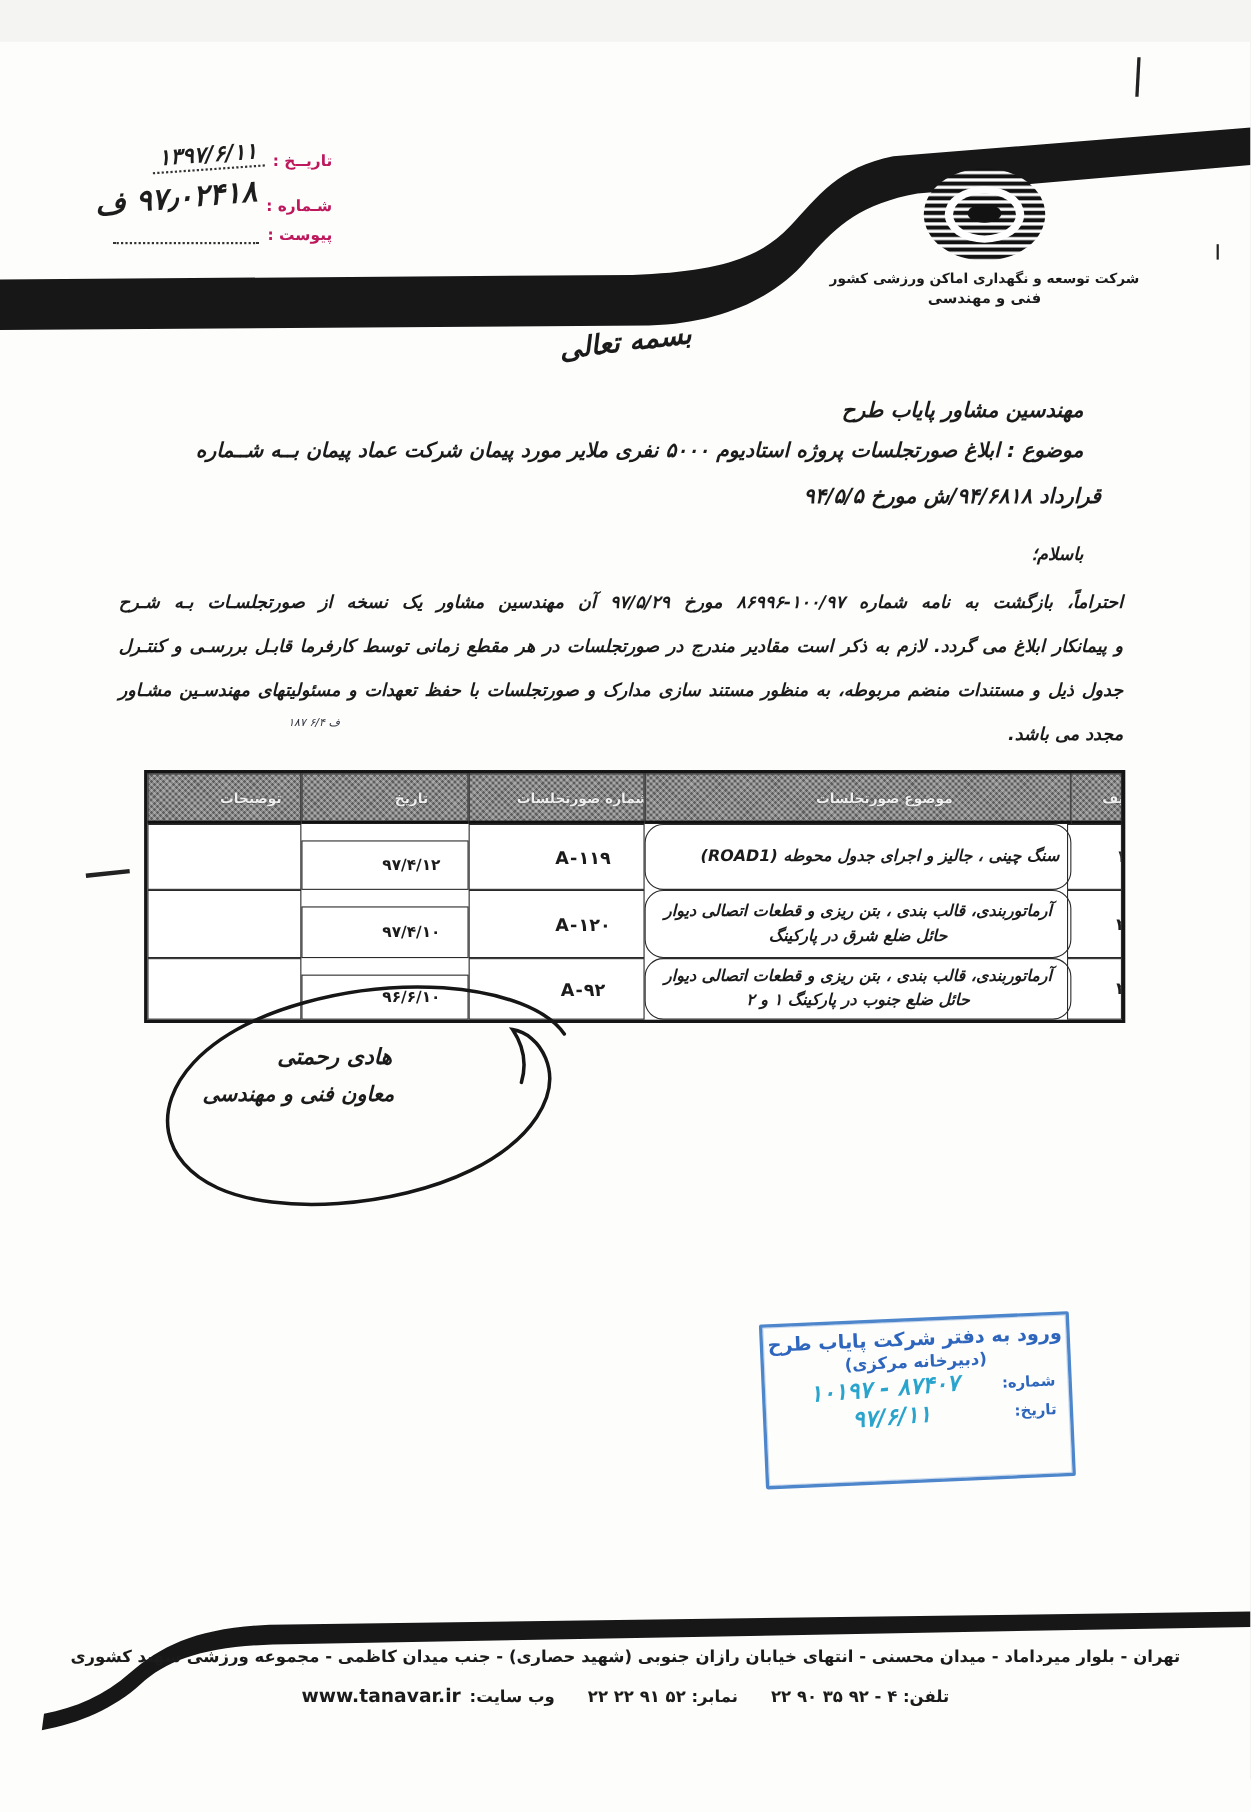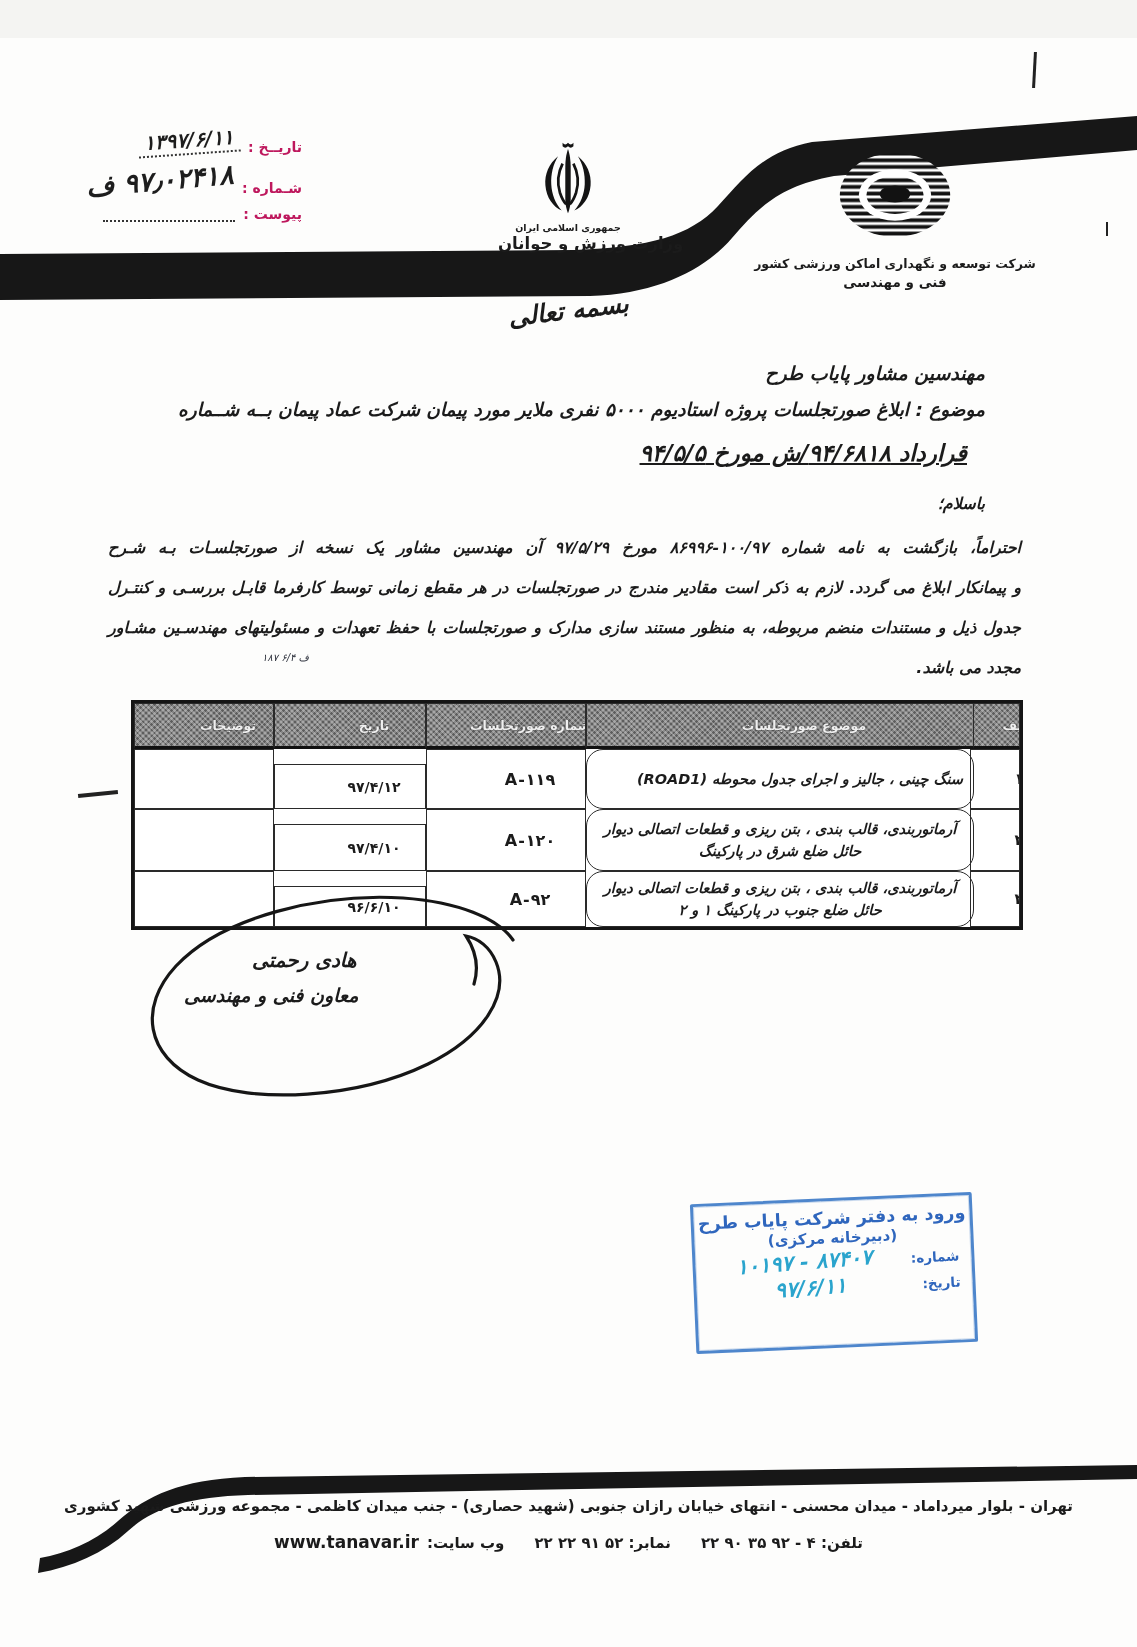--- a/index.html
+++ b/index.html
@@ -22,31 +22,31 @@
   .hand-number{font-size:27px;font-weight:700;transform:rotate(-5deg);direction:rtl;}
   .dotline{display:inline-block;width:132px;border-bottom:2px dotted #333;height:12px;}
 
   
   .emblem-block{position:absolute;left:498px;top:140px;width:140px;text-align:center;}
   .emblem-caption{font-size:9.5px;font-weight:700;margin-top:2px;}
   .ministry{font-size:16.5px;font-weight:800;margin-top:1px;white-space:nowrap;}
 
   
   .company-block{position:absolute;left:752px;top:150px;width:286px;text-align:center;}
-  .company-line1{font-size:12.5px;font-weight:800;margin-top:12px;white-space:nowrap;}
+  .company-line1{font-size:12.5px;font-weight:800;margin-top:1px;white-space:nowrap;}
   .company-line2{font-size:13.5px;font-weight:800;margin-top:3px;}
 
   .besmellah{position:absolute;left:0;right:0;top:296px;text-align:center;}
   .besmellah span{display:inline-block;font-family:"DejaVu Serif",serif;font-style:italic;font-weight:700;font-size:25px;transform:rotate(-7deg);}
 
   
   .rtl{direction:rtl;}
   .recipient{position:absolute;right:152px;top:362px;font-size:19px;font-weight:800;font-style:italic;}
   .subject1{position:absolute;right:152px;left:128px;top:399px;font-size:18.5px;font-weight:800;font-style:italic;text-align:right;}
-  .subject2{position:absolute;right:170px;top:440px;font-size:23px;font-weight:800;font-style:italic;text-decoration:underline;}
+  .subject2{position:absolute;right:136px;top:440px;font-size:19px;font-weight:800;font-style:italic;}
   .salutation{position:absolute;right:152px;top:494px;font-size:16px;font-weight:700;font-style:italic;}
   .bodytext{position:absolute;right:116px;left:108px;top:528px;font-size:16px;font-weight:600;font-style:italic;line-height:40px;text-align:right;}
   .bodytext .jline{display:block;text-align-last:justify;}
   .bodytext .lastline{display:block;text-align:right;}
   .margin-note{position:absolute;left:262px;top:652px;font-size:10px;font-style:italic;color:#30343f;direction:ltr;}
 
   
   .tbl{
     position:absolute;left:131px;top:700px;width:892px;direction:rtl;
     display:grid;grid-template-columns:46px 388px 160px 152px 140px;
@@ -116,36 +116,20 @@
     <div class="meta-row">
       <span class="meta-label">شـماره :</span>
       <span class="hand hand-number">۹۷٫۰۲۴۱۸ ف</span>
     </div>
     <div class="meta-row">
       <span class="meta-label">پیوست :</span>
       <span class="dotline"></span>
     </div>
   </div>
 
-  <div class="emblem-block">
-    <svg width="58" height="76" viewBox="0 0 64 84">
-      <g fill="#141414">
-        <path d="M26 3 q3 4 6 0 q3 4 6 0 l0 4 q-3 3 -6 0 q-3 3 -6 0 Z"></path>
-        <path d="M32 10 C34 16 35 22 35 32 L35 64 C35 72 33.5 77 32 81 C30.5 77 29 72 29 64 L29 32 C29 22 30 16 32 10Z"></path>
-        <path d="M21 18 C11 26 6 38 7 50 C8 64 16 74 25 78 C18 70 14 60 13.5 49 C13 38 15.5 27 21 18Z"></path>
-        <path d="M43 18 C53 26 58 38 57 50 C56 64 48 74 39 78 C46 70 50 60 50.5 49 C51 38 48.5 27 43 18Z"></path>
-      </g>
-      <g fill="none" stroke="#141414" stroke-width="3">
-        <path d="M26 26 C21 36 20 48 23 58 C25 64 27 68 30 71"></path>
-        <path d="M38 26 C43 36 44 48 41 58 C39 64 37 68 34 71"></path>
-      </g>
-    </svg>
-    <div class="emblem-caption">جمهوری اسلامی ایران</div>
-    <div class="ministry">وزارت ورزش و جوانان</div>
-  </div>
 
   <div class="company-block">
     <svg width="118" height="90" viewBox="0 0 124 94">
       <defs>
         <pattern id="st" width="6" height="7" patternUnits="userSpaceOnUse">
           <rect width="6" height="7" fill="#ffffff"></rect>
           <rect y="1.5" width="6" height="4" fill="#121212"></rect>
         </pattern>
       </defs>
       <ellipse cx="62" cy="47" rx="58" ry="44" fill="url(#st)"></ellipse>

